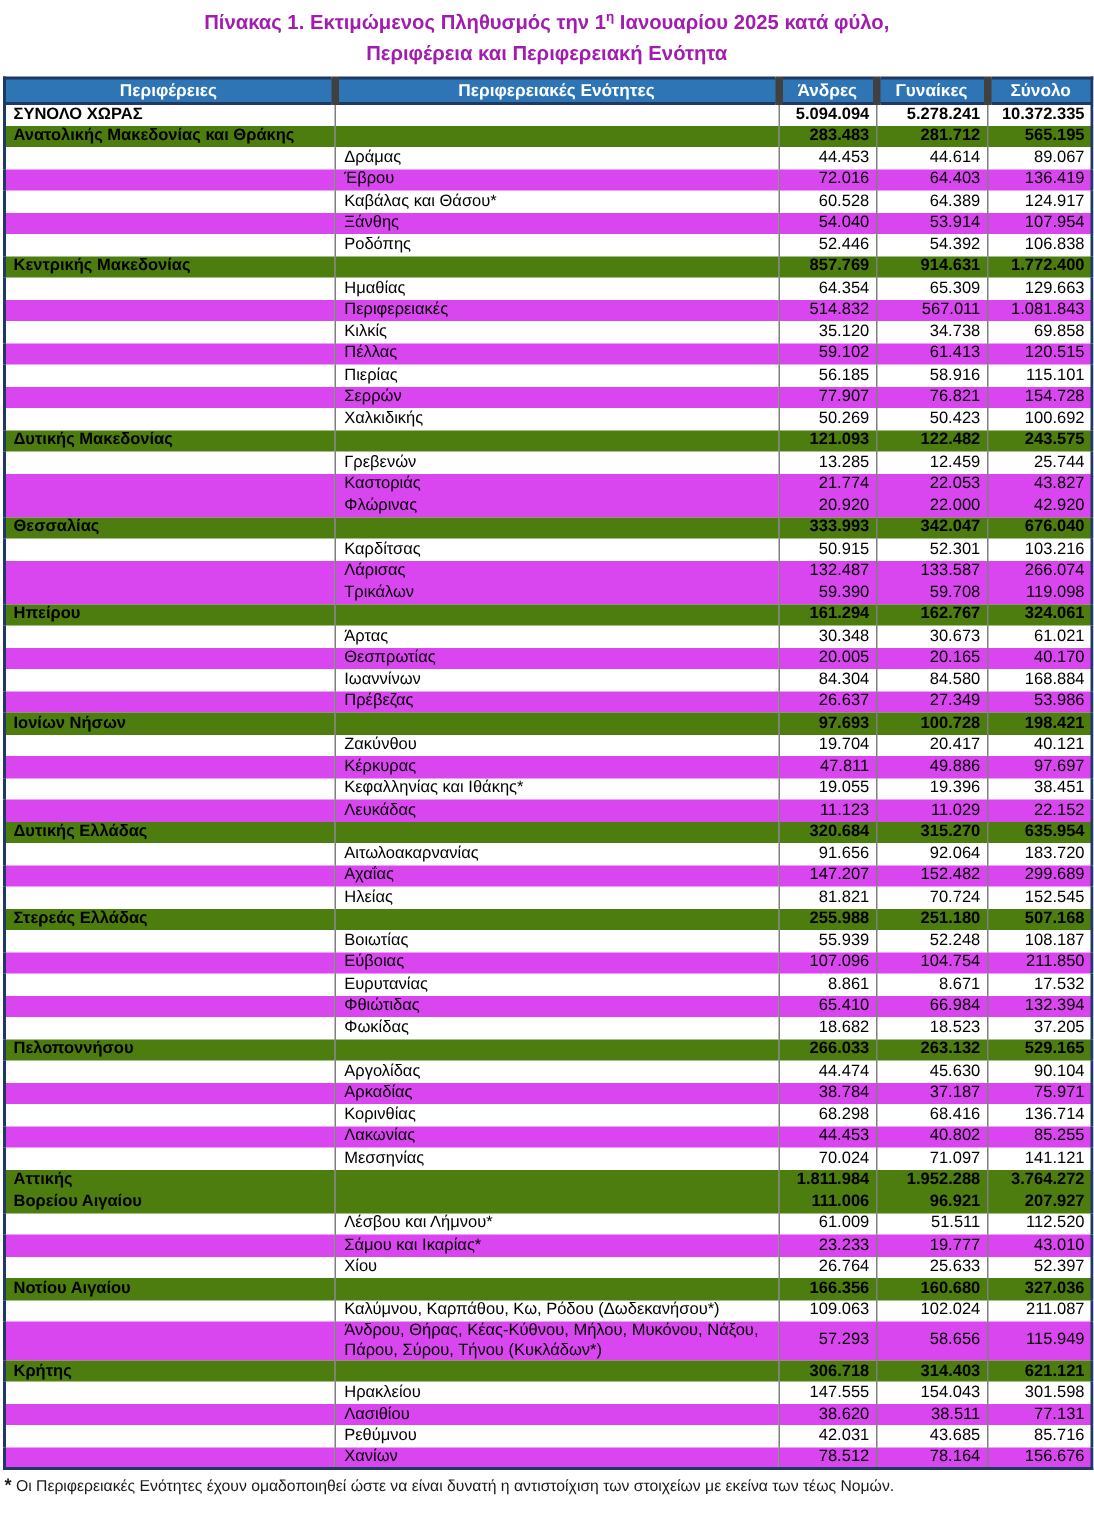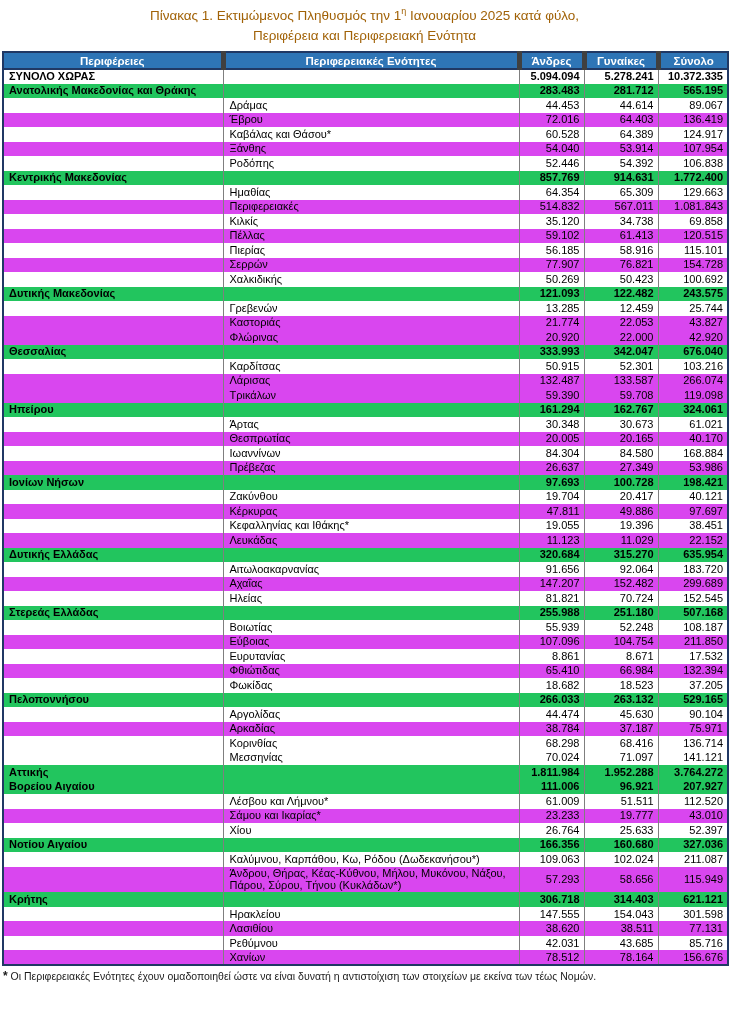--- a/index.html
+++ b/index.html
@@ -4,21 +4,21 @@
 <style>
   * { margin:0; padding:0; box-sizing:border-box; }
   html,body { background:#ffffff; }
   body {
     width:729px; height:1024px;
     font-family:"Liberation Sans", sans-serif;
     color:#000; overflow:hidden;
   }
   .page { padding:3px 2px 0 2px; }
   .title-block { text-align:center; padding-top:2px; }
-  .title-line { font-weight:normal; font-size:13.5px; color:#a16207; line-height:1.5; }
+  .title-line { font-weight:bold; font-size:13.5px; color:#a21caf; line-height:1.5; }
   .title-line sup { font-size:9px; }
   table.pop-table {
     width:725px; table-layout:fixed; border-collapse:collapse;
     margin-top:5px; border:2px solid #203864;
   }
   thead th {
     background:#2E75B6; color:#ffffff;
     font-size:11.5px; font-weight:bold;
     height:17px; padding:1px 2px;
     border-left:5px solid #404040;
@@ -29,21 +29,21 @@
   td {
     font-size:11px; height:14.5px; line-height:1.18;
     padding:0 4px; vertical-align:middle;
     border-left:1px solid #7f7f7f;
   }
   td:first-child { border-left:none; }
   .c-region { padding-left:5px; text-align:left; }
   .c-unit   { padding-left:6px; text-align:left; }
   .c-num    { text-align:right; padding-right:4px; }
   .row-total td  { font-weight:bold; }
-  .row-region    { background:#22c55e; }
+  .row-region    { background:#4d7c0f; }
   .row-region td { font-weight:bold; }
   .row-shade     { background:#d946ef; }
   .footnote { margin-top:3px; font-size:10.5px; color:#1a1a1a; padding-left:1px; line-height:1.3; }
   .footnote .star { font-weight:bold; font-size:12px; }
 </style>
 </head>
 <body>
 
 <div class="page">
 
@@ -392,20 +392,27 @@
     <td class="c-num">37.187</td>
     <td class="c-num">75.971</td>
   </tr>
         <tr class="row-unit">
     <td class="c-region"></td>
     <td class="c-unit">Κορινθίας</td>
     <td class="c-num">68.298</td>
     <td class="c-num">68.416</td>
     <td class="c-num">136.714</td>
   </tr>
+        <tr class="row-unit row-shade">
+    <td class="c-region"></td>
+    <td class="c-unit">Λακωνίας</td>
+    <td class="c-num">44.453</td>
+    <td class="c-num">40.802</td>
+    <td class="c-num">85.255</td>
+  </tr>
         <tr class="row-unit">
     <td class="c-region"></td>
     <td class="c-unit">Μεσσηνίας</td>
     <td class="c-num">70.024</td>
     <td class="c-num">71.097</td>
     <td class="c-num">141.121</td>
   </tr>
         <tr class="row-region">
     <td class="c-region">Αττικής</td>
     <td class="c-unit"></td>

